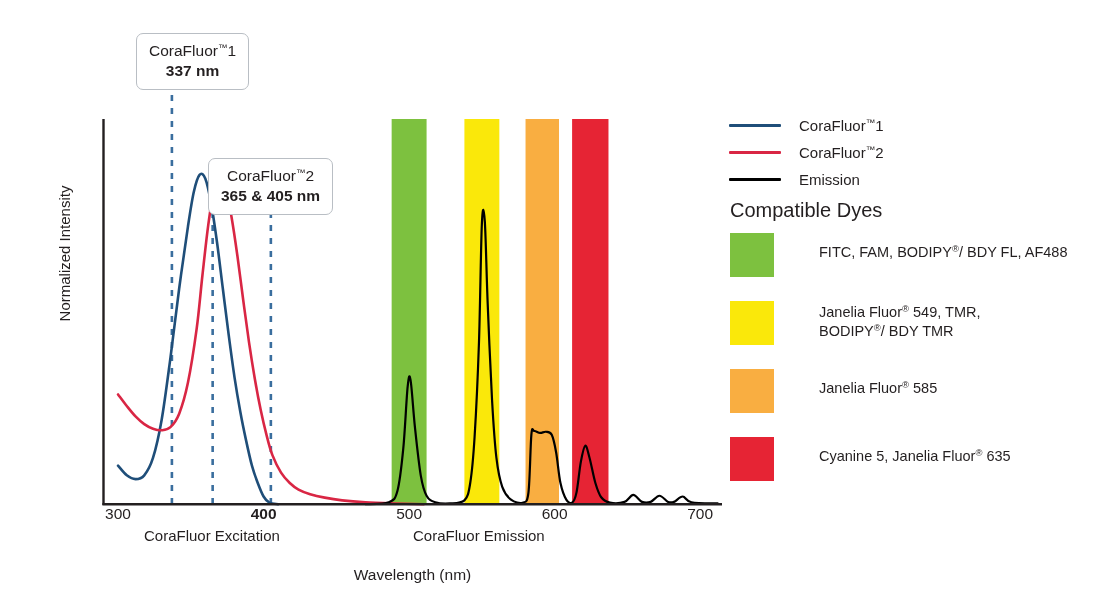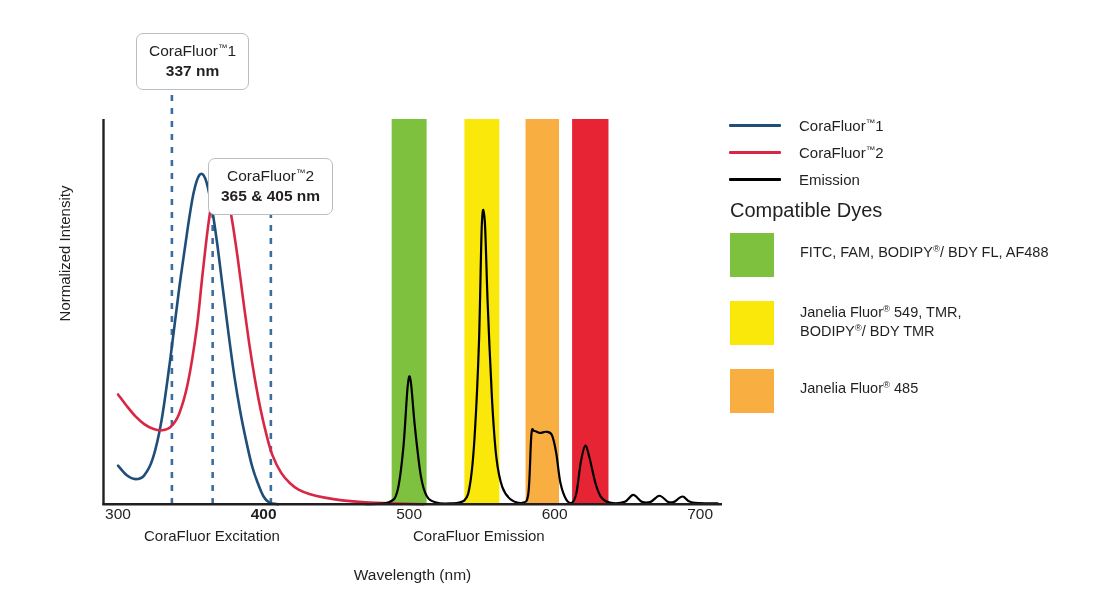--- a/index.html
+++ b/index.html
@@ -136,21 +136,21 @@
     font-size: 14.5px;
     line-height: 1.33;
     color: #231f20;
     padding-top: 10px;
   }
   .dye-text.two-line { padding-top: 2px; }
   .dye-text .sup-r {
     font-size: 9.5px;
     vertical-align: 0.5em;
   }
-  .dye-line { display: block; }
+  .dye-line { display: block; margin-left: 19px; }
 </style>
 </head>
 <body>
 
 <div id="figure">
 
   <svg class="plot-svg" id="plot-svg" viewBox="0 0 1110 612">
 
     <g id="band-layer">
         <rect x="391.65" y="119.00" width="34.93" height="385.20" fill="#7DC13F"></rect>
@@ -225,18 +225,24 @@
       <div class="dye-row">
         <div class="dye-swatch" style="background: rgb(250, 232, 10);"></div>
         <div class="dye-text two-line">
           <span class="dye-line"><span>Janelia Fluor</span><span class="sup-r">®</span><span> 549, TMR,</span></span>
           <span class="dye-line"><span>BODIPY</span><span class="sup-r">®</span><span>/ BDY TMR</span></span>
         </div>
       </div>
       <div class="dye-row">
         <div class="dye-swatch" style="background: rgb(249, 174, 65);"></div>
         <div class="dye-text">
-          <span class="dye-line"><span>Janelia Fluor</span><span class="sup-r">®</span><span> 485</span></span>
+          <span class="dye-line"><span>Janelia Fluor</span><span class="sup-r">®</span><span> 585</span></span>
+        </div>
+      </div>
+      <div class="dye-row">
+        <div class="dye-swatch" style="background: rgb(230, 36, 52);"></div>
+        <div class="dye-text">
+          <span class="dye-line"><span>Cyanine 5, Janelia Fluor</span><span class="sup-r">®</span><span> 635</span></span>
         </div>
       </div>
     </div>
 
 </div>
 
 </body></html>

